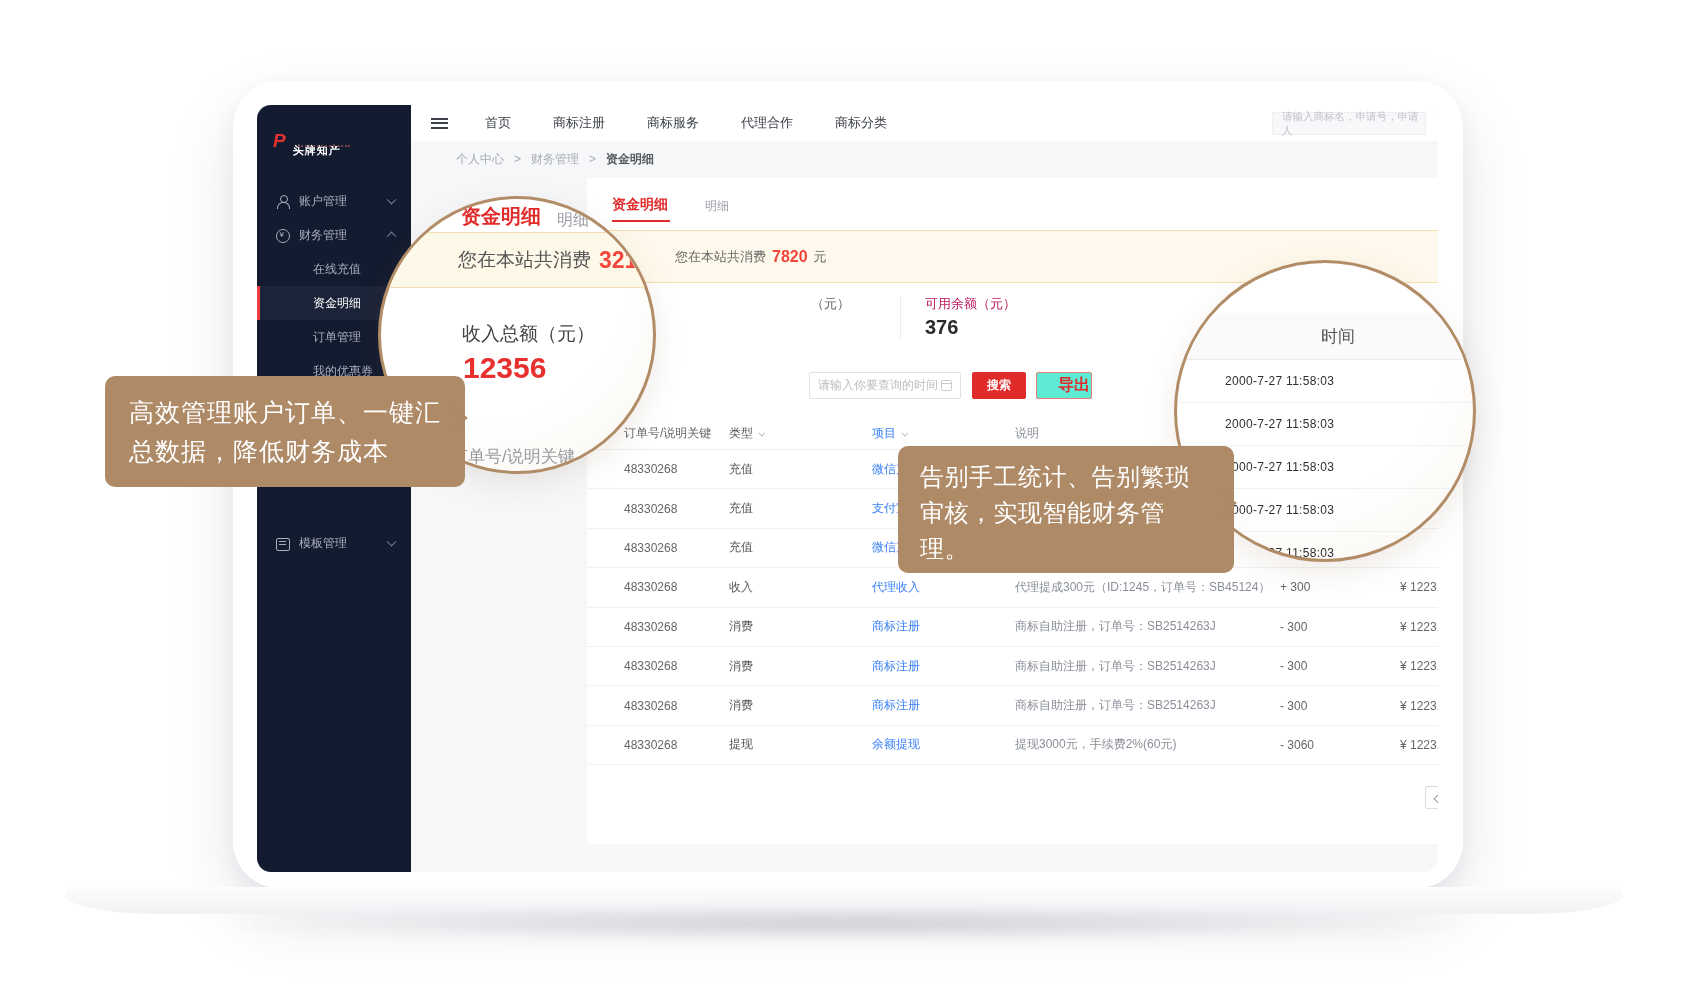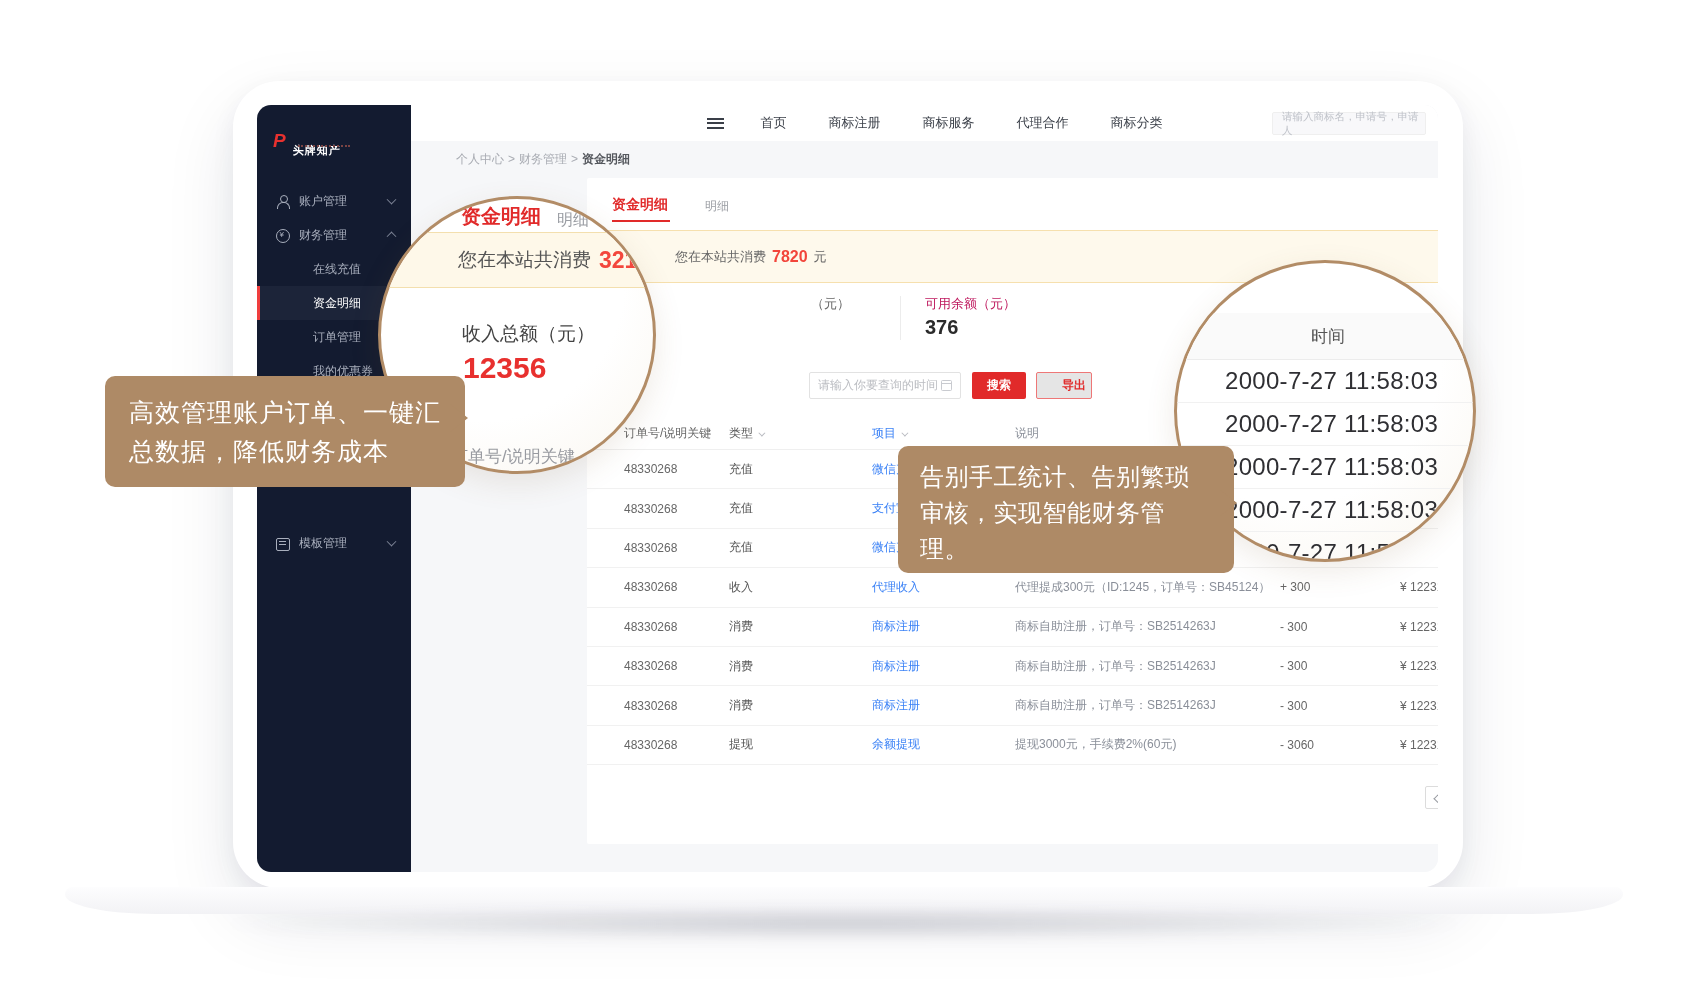--- a/index.html
+++ b/index.html
@@ -46,31 +46,31 @@
   .icon-coin::before { content:""; position:absolute; left:0; top:0; width:12px; height:12px;
     border:1.3px solid #A9AFBD; border-radius:50%; }
   .icon-coin::after { content:"¥"; position:absolute; left:3.6px; top:1.6px; font-size:8px; color:#A9AFBD; }
   .icon-template::before { content:""; position:absolute; left:0; top:1px; width:12px; height:11px;
     border:1.3px solid #A9AFBD; border-radius:2px; }
   .icon-template::after { content:""; position:absolute; left:2.5px; top:4.5px; width:7px; height:0;
     border-top:1.2px solid #A9AFBD; box-shadow:0 3px 0 #A9AFBD; }
 
   
   .main { flex:1; display:flex; flex-direction:column; background:#F6F7F9; position:relative; }
-  .topbar { height:36px; background:#ffffff; display:flex; align-items:center; position:relative;justify-content:center; }
+  .topbar { height:36px; background:#ffffff; display:flex; align-items:center; position:relative; }
   .hamburger { width:17px; height:11px; margin-left:20px; border-top:2px solid #3a3f48;
     border-bottom:2px solid #3a3f48; position:relative; cursor:pointer; }
   .hamburger::after { content:""; position:absolute; left:0; right:0; top:2.5px; border-top:2px solid #3a3f48; }
   .topnav-item { font-size:13px; color:#3A3F48; margin-left:42px; cursor:pointer; }
   .topnav-item:first-of-type { margin-left:37px; }
   .top-search { position:absolute; right:12px; top:7px; width:154px; height:23px;
     background:#F8F8FA; border:1px solid #EFEFEF; border-radius:2px;
     font-size:10.5px; color:#BFC2C9; display:flex; align-items:center; padding-left:9px; }
   .breadcrumb { height:36px; display:flex; align-items:center; font-size:12px; color:#A8ABB2;
-    padding-left:45px; gap:4px; }
+    padding-left:45px; gap:10px; }
   .breadcrumb .cur { color:#55585E; font-weight:bold; }
 
   
   .card { position:absolute; left:176px; top:73px; width:1005px; height:666px;
     background:#ffffff; border-radius:2px; overflow:hidden; }
   .tab-title { position:absolute; left:25px; top:18px; font-size:14px; font-weight:bold; color:#E12A2A; }
   .tab-title::after { content:""; position:absolute; left:0; top:24px; width:58px; border-top:2px solid #E12A2A; }
   .tab-frag { position:absolute; left:118px; top:20px; font-size:12px; color:#9A9DA3; }
   .banner { position:absolute; left:9px; top:52px; width:971px; height:53px;
     background:#FEF9EC; border:1px solid #F6E0AE; border-radius:2px;
@@ -82,21 +82,21 @@
   .stat3-value { position:absolute; left:338px; top:138px; font-size:20px; font-weight:bold; color:#2B2B2B; }
   .time-input { position:absolute; left:222px; top:194px; width:152px; height:27px;
     border:1px solid #E2E2E2; border-radius:2px; background:#fff;
     display:flex; align-items:center; padding:0 8px; font-size:12px; color:#BBBDC2; }
   .time-input .ph { flex:1; overflow:hidden; white-space:nowrap; }
   .cal-icon { width:11px; height:11px; border:1.2px solid #C9CBD0; border-radius:1.5px; position:relative; flex:0 0 11px;}
   .cal-icon::before { content:""; position:absolute; left:0; right:0; top:2px; border-top:1.2px solid #C9CBD0; }
   .btn-search { position:absolute; left:385px; top:194px; width:54px; height:27px;
     background:#E12A2A; color:#fff; font-size:12px; font-weight:bold; border:none; border-radius:2px; cursor:pointer;text-align:center; }
   .btn-export { position:absolute; left:449px; top:194px; width:56px; height:27px;
-    background:#e5e5e5; color:#E12A2A; font-size:12px; font-weight:bold;
+    background:#5eead4; color:#E12A2A; font-size:16px; font-weight:bold;
     border:1px solid #E77; border-radius:2px; cursor:pointer;padding-left:20px; }
 
   
   .table { position:absolute; left:0; top:240px; width:1005px; }
   .trow { display:flex; align-items:center; height:39.4px; border-bottom:1px solid #F1F1F1; font-size:12px; }
   .trow.head { height:32px; border-bottom:1px solid #EFEFEF; color:#999; }
   .c-order { width:142px; padding-left:37px; color:#666; }
   .c-type { width:143px; color:#555; }
   .c-proj { width:143px; color:#3b82f6; }
   .c-desc { width:265px; color:#8A8F99; }
@@ -121,25 +121,25 @@
   .mag-right { left:1174px; top:260px; width:302px; height:302px; }
   .ml-tab { position:absolute; left:80px; top:4px; font-size:20px; font-weight:bold; color:#E12A2A; }
   .ml-tabfrag { position:absolute; left:176px; top:11px; font-size:16px; color:#9A9DA3; }
   .ml-banner { position:absolute; left:-6px; top:33px; width:292px; height:56px;
     background:#FEF8E9; border:1px solid #F3DFAE; display:flex; align-items:center; padding-left:82px;
     font-size:19px; color:#555; }
   .ml-banner .amt { color:#F3473D; font-size:23px; font-weight:bold; margin-left:8px; }
   .ml-income-label { position:absolute; left:81px; top:122px; font-size:19px; color:#444; }
   .ml-income-value { position:absolute; left:82px; top:152px; font-size:30px; font-weight:bold; color:#E8302E; }
   .ml-headfrag { position:absolute; left:70px; top:246px; font-size:17px; color:#989AA0; white-space:nowrap; }
-  .mr-headband { position:absolute; left:0; top:50px; width:302px; height:47px; background:#FAFAFA;
+  .mr-headband { position:absolute; left:10px; top:50px; width:302px; height:47px; background:#FAFAFA;
     border-bottom:1px solid #ECECEC; display:flex; align-items:center; justify-content:center;
     font-size:17px; color:#555; }
   .mr-row { position:absolute; left:0; width:302px; height:43px; border-bottom:1px solid #F1F1F1;
-    display:flex; align-items:center; padding-left:48px; font-size:24px; color:#2F2F33; letter-spacing:.3px;
+    display:flex; align-items:center; padding-left:48px; font-size:12px; color:#2F2F33; letter-spacing:.3px;
     white-space:nowrap; }
 
   
   .bubble { position:absolute; background:#AE8A66; border-radius:10px; color:#ffffff; z-index:6; }
   .bubble-left { left:105px; top:376px; width:360px; height:111px; padding:17px 24px;
     font-size:25px; line-height:39px; letter-spacing:1px; }
   .bubble-left::after { content:""; position:absolute; right:-17px; top:28px;
     border:14px solid transparent; border-left:18px solid #AE8A66; }
   .bubble-right { left:898px; top:446px; width:336px; height:127px; padding:13px 22px;
     font-size:24px; line-height:36px; letter-spacing:.5px; }

